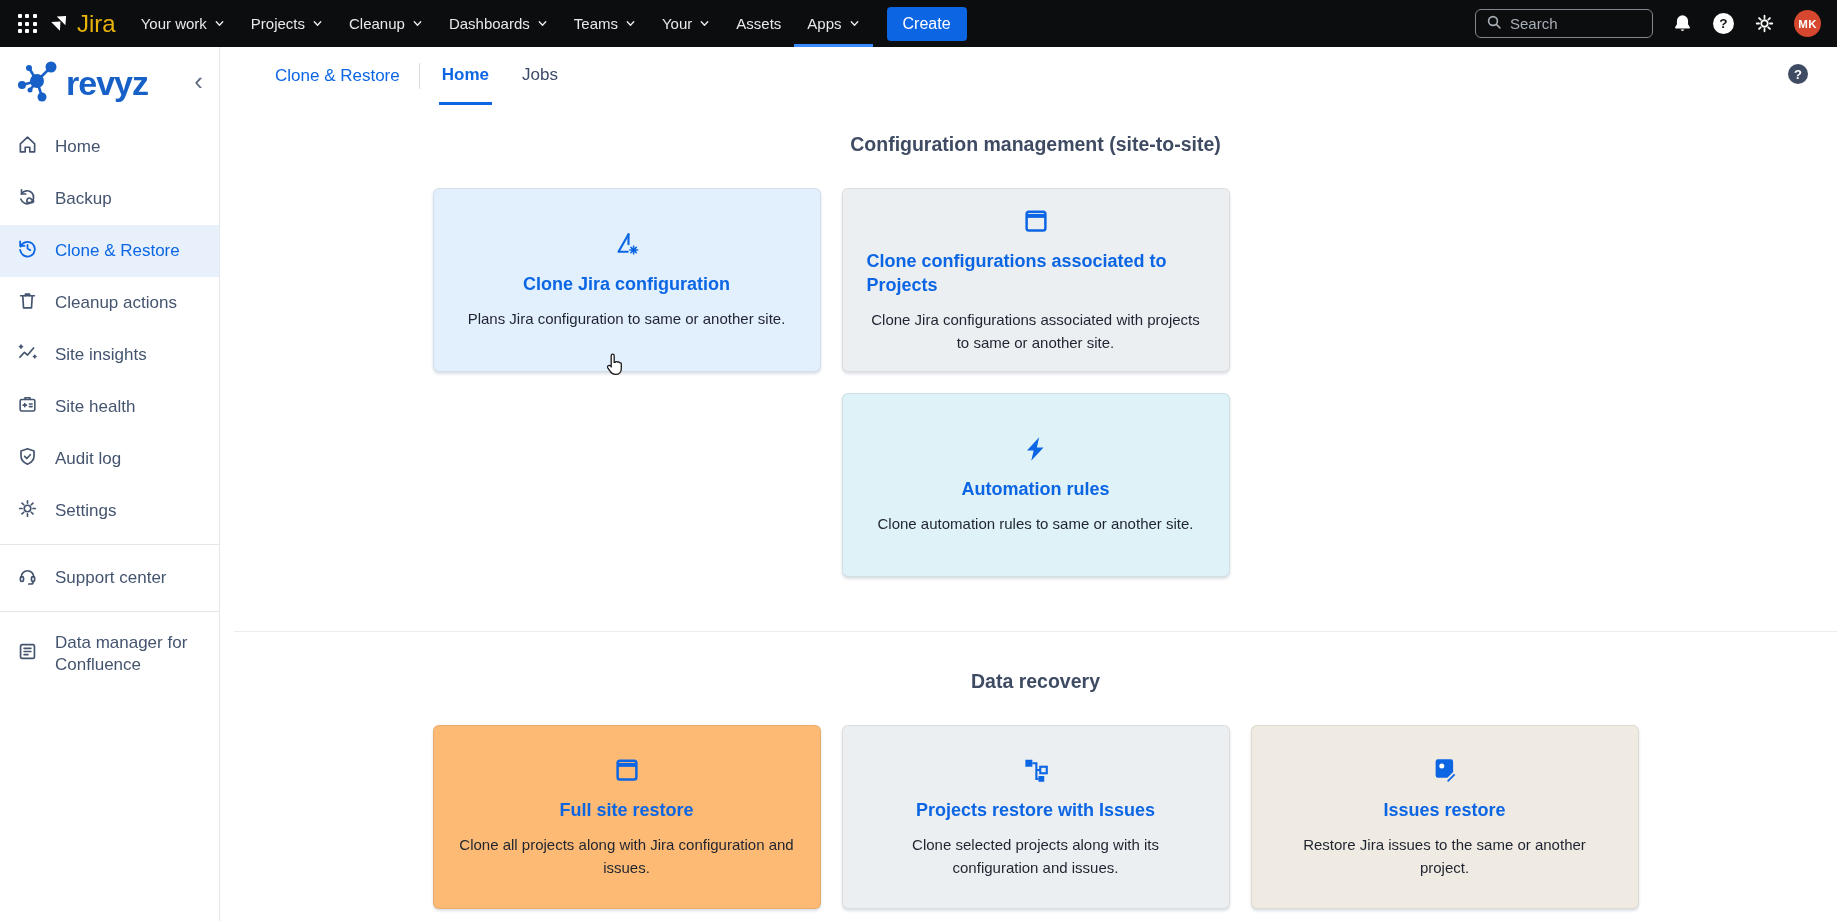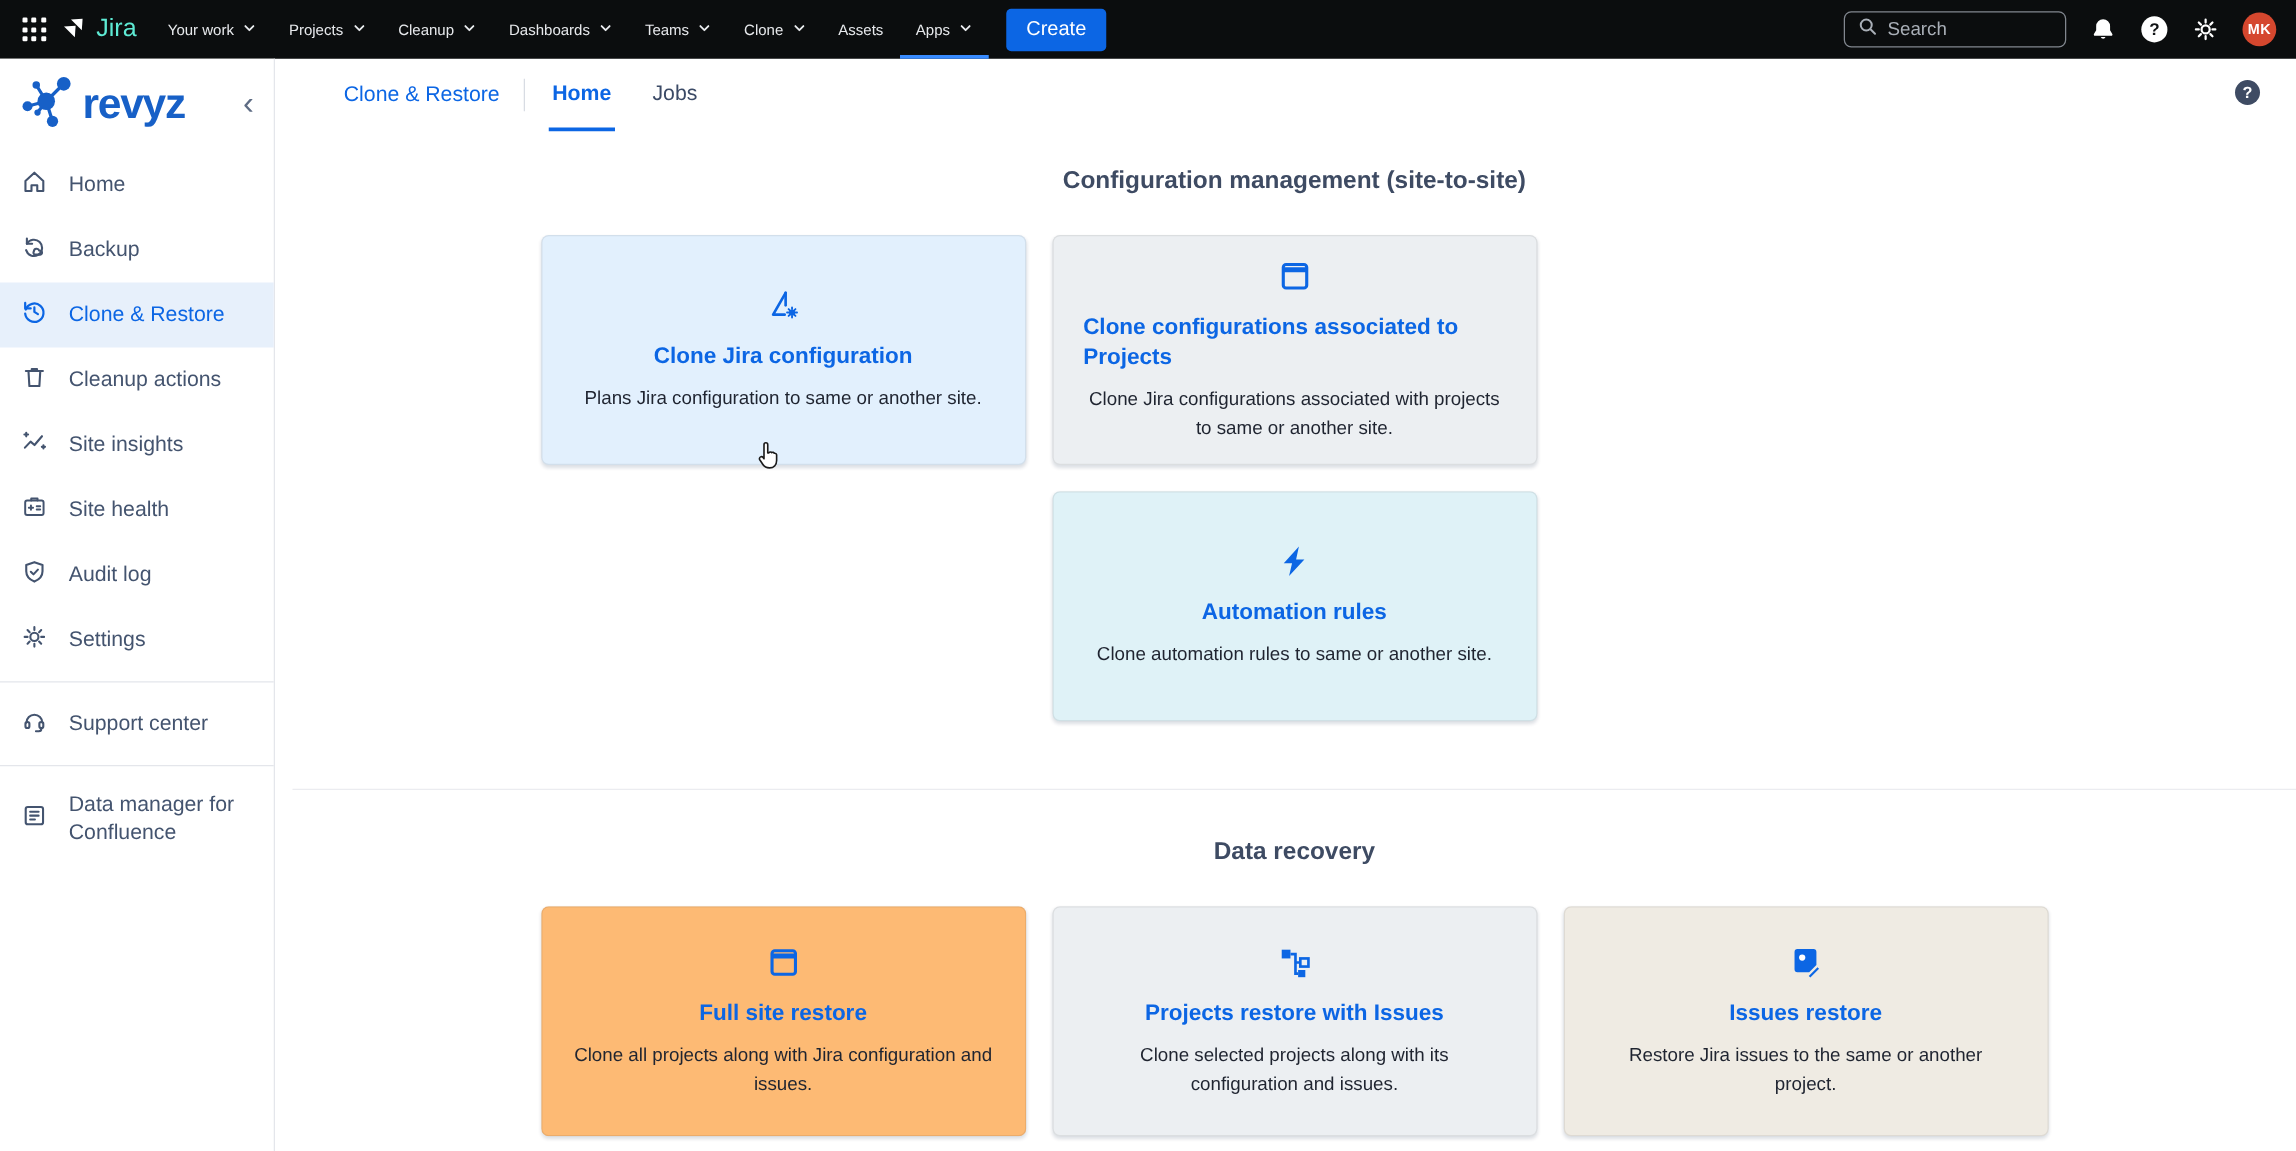--- a/index.html
+++ b/index.html
@@ -8,24 +8,24 @@
     background: #fff; font-family: "Liberation Sans", sans-serif;
   }
   
   .topbar {
     height: 47px; background: #0B0D0E; display: flex; align-items: stretch;
     padding: 0 16px 0 10px; color: #E7E9EC;
   }
   .appswitcher { align-self: center; width: 34px; height: 34px; display: grid; place-items: center; border-radius: 4px; cursor: pointer; }
   .dots { display: grid; grid-template-columns: repeat(3, 4px); gap: 3.5px; }
   .dots i { width: 4px; height: 4px; background: #fff; border-radius: 1px; }
-  .jira-logo { align-self: center; display: flex; align-items: center; gap: 6px; margin: 0 12px 0 6px; font-size: 20px; color: #5eead4; cursor: pointer; }
+  .jira-logo { align-self: center; display: flex; align-items: center; gap: 6px; margin: 0 12px 0 6px; font-size: 24px; color: #eab308; cursor: pointer; }
   .topnav { display: flex; align-items: stretch; }
   .nav-item {
-    display: flex; align-items: center; gap: 7px; padding: 0 13px; font-size: 12px;
+    display: flex; align-items: center; gap: 7px; padding: 0 13px; font-size: 15px;
     color: #E7E9EC; border-bottom: 3px solid transparent; border-top: 3px solid transparent; cursor: pointer; white-space: nowrap;
   }
   .nav-item.active { border-bottom-color: #388BFF; }
   .create-btn {
     align-self: center; background: #0C66E4; color: #fff; border: none; border-radius: 4px;
     font-size: 16px; padding: 8px 16px; margin-left: 14px; font-family: inherit; cursor: pointer;
   }
   .topbar-right { margin-left: auto; display: flex; align-items: center; gap: 19px; }
   .searchbox {
     display: flex; align-items: center; gap: 8px; width: 178px; height: 29px;
@@ -127,21 +127,21 @@
             <path d="M2.5 4.2l3.5 3.6 3.5-3.6" fill="none" stroke="currentColor" stroke-width="1.6" stroke-linecap="round" stroke-linejoin="round"></path>
           </svg></span>
       </div>
       <div class="nav-item">
         <span>Teams</span>
         <span><svg width="11" height="11" viewBox="0 0 12 12">
             <path d="M2.5 4.2l3.5 3.6 3.5-3.6" fill="none" stroke="currentColor" stroke-width="1.6" stroke-linecap="round" stroke-linejoin="round"></path>
           </svg></span>
       </div>
       <div class="nav-item">
-        <span>Clone</span>
+        <span>Your</span>
         <span><svg width="11" height="11" viewBox="0 0 12 12">
             <path d="M2.5 4.2l3.5 3.6 3.5-3.6" fill="none" stroke="currentColor" stroke-width="1.6" stroke-linecap="round" stroke-linejoin="round"></path>
           </svg></span>
       </div>
       <div class="nav-item">
         <span>Assets</span>
       </div>
       <div class="nav-item active">
         <span>Apps</span>
         <span><svg width="11" height="11" viewBox="0 0 12 12">

